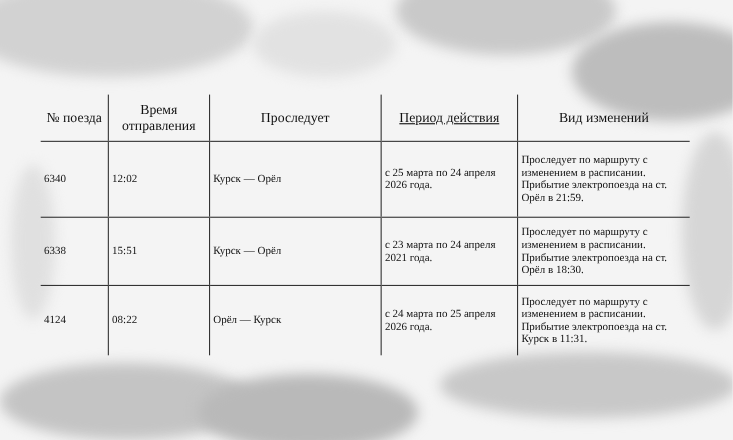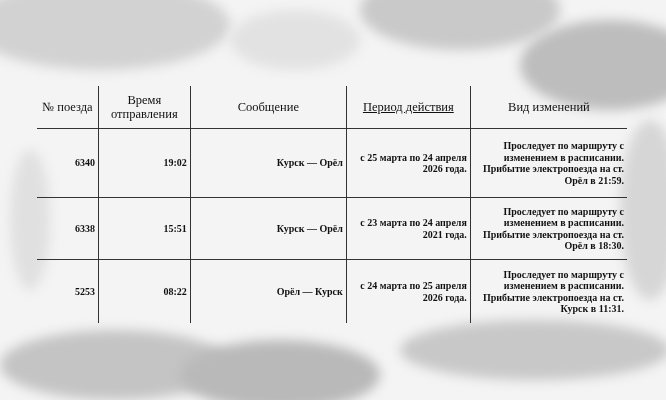--- a/index.html
+++ b/index.html
@@ -19,22 +19,22 @@
       border-collapse: collapse;
       font-size: 10px; line-height: 11.5px; font-weight: bold;
     }
     .tbl th {
       font-size: 12.5px; font-weight: normal; line-height: 14px;
       text-align: center; vertical-align: middle; padding: 0 3px;
       border-bottom: 1.3px solid #333;
       height: 42px;
     }
     .tbl td {
-      text-align: right; vertical-align: middle; padding: 0 3px;
-      font-weight: bold;
+      text-align: left; vertical-align: middle; padding: 0 3px;
+      font-weight: normal;
     }
     .tbl tr.r td { border-bottom: 1.3px solid #333; }
     .tbl tr.r.last td { border-bottom: none; }
     .tbl th + th, .tbl td + td { border-left: 1.3px solid #333; }
     .c1 { width: 56px; } .c2 { width: 86px; } .c3 { width: 154px; } .c4 { width: 121px; text-decoration: underline; } .c5 { width: 155px; }
     .r1 td { height: 68px; }
     .r2 td { height: 61px; }
     .r3 td { height: 63px; }
     .chg { font-size: 10px; line-height: 11.5px; }
   </style>
@@ -52,42 +52,42 @@
   <div class="blot" style="left:10px;top:150px;width:40px;height:140px;background:#e0e0e0;"></div>
   <div class="blot" style="left:620px;top:120px;width:60px;height:180px;background:#d6d6d6;"></div>
 </div>
 
 <div class="paper">
   <table class="tbl">
     <thead>
       <tr>
         <th class="c1">№ поезда</th>
         <th class="c2">Время отправления</th>
-        <th class="c3">Сообщение</th>
+        <th class="c3">Проследует</th>
         <th class="c4">Период действия</th>
         <th class="c5">Вид изменений</th>
       </tr>
     </thead>
     <tbody>
       <tr class="r r1">
         <td>6340</td>
-        <td>19:02</td>
+        <td>12:02</td>
         <td>Курск — Орёл</td>
         <td>с 25 марта по 24 апреля 2026 года.</td>
         <td class="chg">Проследует по маршруту с изменением в расписании. Прибытие электропоезда на ст. Орёл в 21:59.</td>
       </tr>
       <tr class="r r2">
         <td>6338</td>
         <td>15:51</td>
         <td>Курск — Орёл</td>
         <td>с 23 марта по 24 апреля 2021 года.</td>
         <td class="chg">Проследует по маршруту с изменением в расписании. Прибытие электропоезда на ст. Орёл в 18:30.</td>
       </tr>
       <tr class="r r3 last">
-        <td>5253</td>
+        <td>4124</td>
         <td>08:22</td>
         <td>Орёл — Курск</td>
         <td>с 24 марта по 25 апреля 2026 года.</td>
         <td class="chg">Проследует по маршруту с изменением в расписании. Прибытие электропоезда на ст. Курск в 11:31.</td>
       </tr>
     </tbody>
   </table>
 </div>
 
 </body></html>

